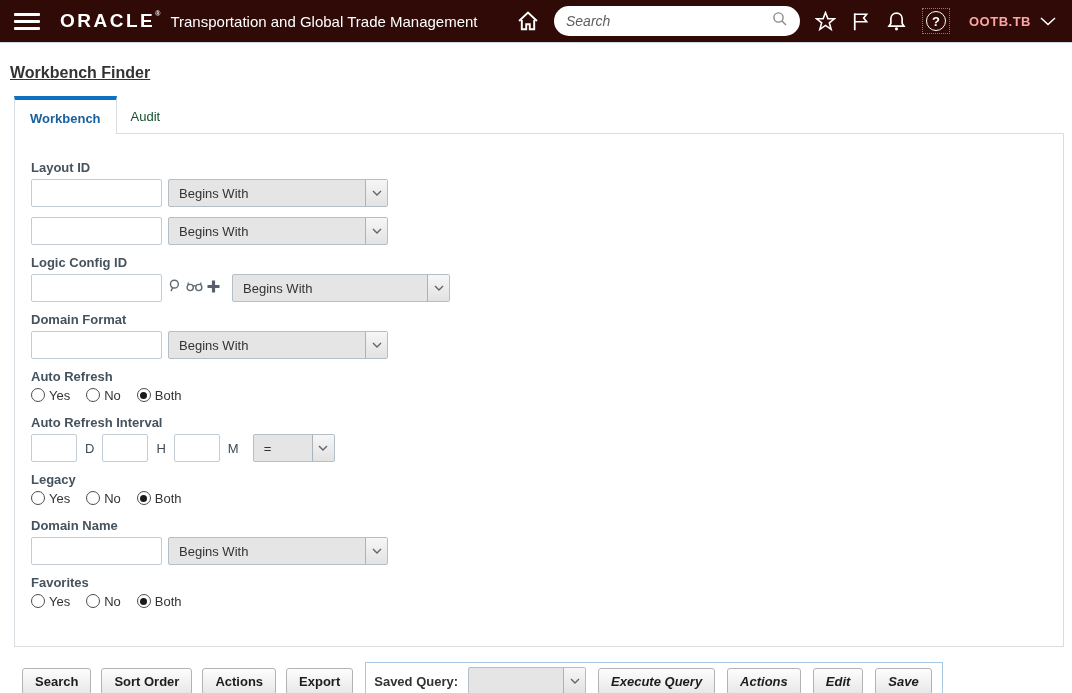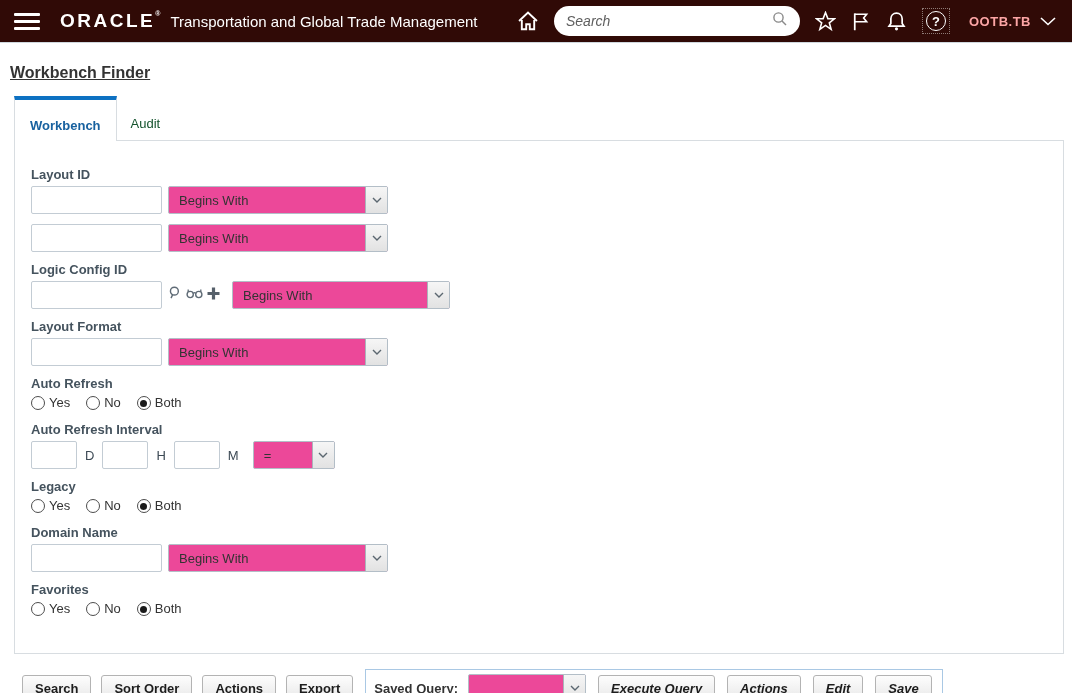--- a/index.html
+++ b/index.html
@@ -24,46 +24,46 @@
   .help-wrap { border:1px dotted #8d7a75; padding:2px 3px; display:flex; align-items:center; }
   .help-circle { width:20px; height:20px; border:1.6px solid #fff; border-radius:50%;
     color:#fff; font-size:13px; font-weight:bold; display:flex; align-items:center; justify-content:center; }
   .user-label { color:#fca5a5; font-size:13px; font-weight:bold; letter-spacing:.5px; margin-left:4px; }
 
   
   .page-title { margin:21px 0 0 10px; font-size:16px; font-weight:bold; color:#333;text-decoration:underline; }
   .tabs { display:flex; align-items:flex-end; margin:14px 8px 0 14px; position:relative; z-index:2; }
   .tab { font-size:13px; cursor:pointer; }
   .tab.active { background:#fff; border:1px solid #d8dde1; border-bottom:none;
-    border-top:4px solid #0d71c2; padding:18px 15px 8px; margin-bottom:-1px;
+    border-top:4px solid #0d71c2; padding:11px 15px 8px; margin-bottom:-1px;
     color:#18619f; font-weight:bold; }
   .tab.plain { padding:6px 14px 9px; color:#14532d; }
 
   
   .panel { margin:0 8px 0 14px; border:1px solid #d8dde1; background:#fff;
     min-height:514px; padding:26px 16px 10px 16px; }
   .fgroup { margin-bottom:10px; }
   .flabel { font-size:13px; font-weight:bold; color:#45535e; margin-bottom:4px; }
   .frow { display:flex; align-items:center; }
   .tinput { width:131px; height:28px; border:1px solid #c3ccd4; border-radius:2px;
     font-size:13px; padding:0 6px; outline:none; color:#333;
     font-family:"Liberation Sans", sans-serif; }
   .sinput { width:46px; height:28px; border:1px solid #c3ccd4; border-radius:2px;
     font-size:13px; padding:0 5px; outline:none; color:#333;
     font-family:"Liberation Sans", sans-serif; }
   .unit { font-size:13px; color:#3d4a55; margin:0 8px; }
-  .combo { height:28px; border:1px solid #b3bec7; border-radius:2px; background:#ec4899;
+  .combo { height:28px; border:1px solid #b3bec7; border-radius:2px; background:#e5e5e5;
     display:flex; align-items:stretch; margin-left:6px; cursor:pointer; }
   .combo-val { flex:1; font-size:13px; color:#333; display:flex; align-items:center; padding-left:10px; }
   .combo-btn { width:22px; background:linear-gradient(#f6f6f6,#e2e2e2);
     border-left:1px solid #aab3ba; display:flex; align-items:center; justify-content:center; }
   .w220 { width:220px; } .w218 { width:218px; } .w82 { width:82px; } .w118 { width:118px; margin-left:8px; }
   .lookup-icons { display:flex; align-items:center; gap:3px; margin:0 5px 0 6px; }
   .radio-row { display:flex; align-items:center; gap:16px; margin-top:2px; height:19px; }
-  .radio-opt { display:flex; align-items:flex-end; gap:4px; cursor:pointer; }
+  .radio-opt { display:flex; align-items:flex-start; gap:4px; cursor:pointer; }
   .rdot { width:14px; height:14px; border:1.5px solid #4d4d4d; border-radius:50%;
     display:inline-flex; align-items:center; justify-content:center; background:#fff; }
   .rdot.sel::after { content:""; width:7px; height:7px; border-radius:50%; background:#1a1a1a; }
   .rlabel { font-size:13px; color:#333; }
 
   
   .footer { display:flex; align-items:center; padding:15px 0 0 22px; }
   .btn { height:27px; padding:0 12px; font-size:13px; font-weight:bold; color:#1d1d1d;
     background:linear-gradient(#fdfdfd,#e7e7e7); border:1px solid #b3b3b3; border-radius:3px;
     cursor:pointer; font-family:"Liberation Sans", sans-serif; white-space:nowrap; }
@@ -191,21 +191,21 @@
         <span class="combo-btn">
             <svg width="10" height="6" viewBox="0 0 10 6">
               <polyline points="1,1 5,5 9,1" fill="none" stroke="#5b6770" stroke-width="1.4"></polyline>
             </svg>
           </span>
       </div>
     </div>
   </div>
 
   <div class="fgroup">
-    <div class="flabel">Layout Format</div>
+    <div class="flabel">Domain Format</div>
     <div class="frow">
       <input class="tinput" value="" style="">
       <div class="combo w220">
         <span class="combo-val">Begins With</span>
         <span class="combo-btn">
             <svg width="10" height="6" viewBox="0 0 10 6">
               <polyline points="1,1 5,5 9,1" fill="none" stroke="#5b6770" stroke-width="1.4"></polyline>
             </svg>
           </span>
       </div>

